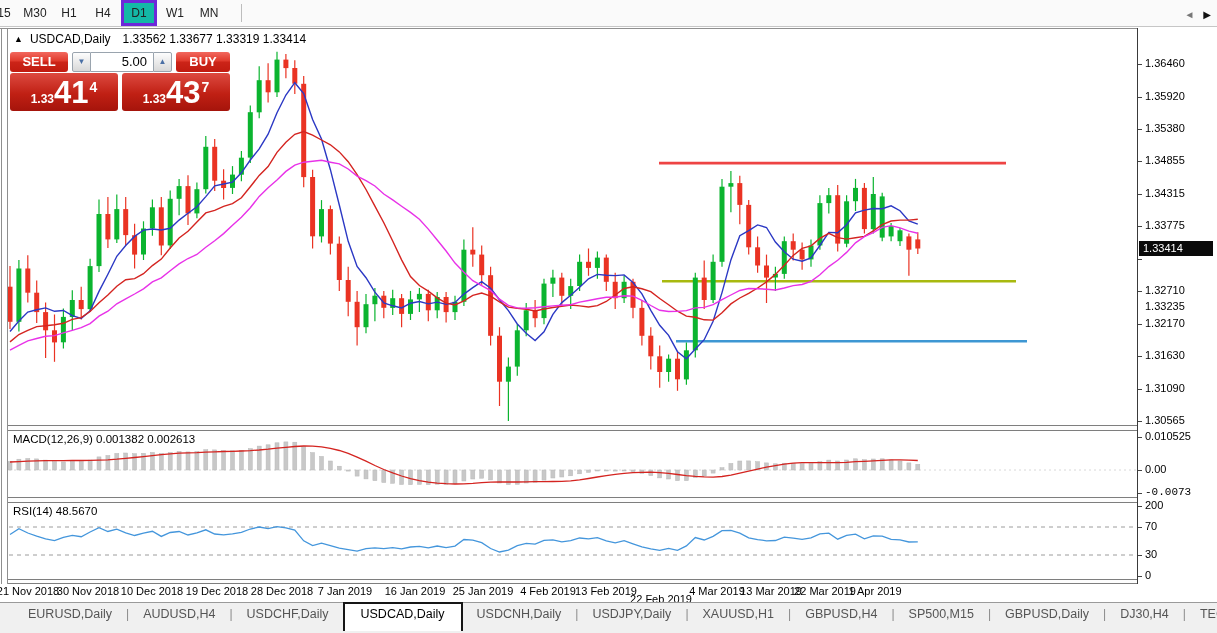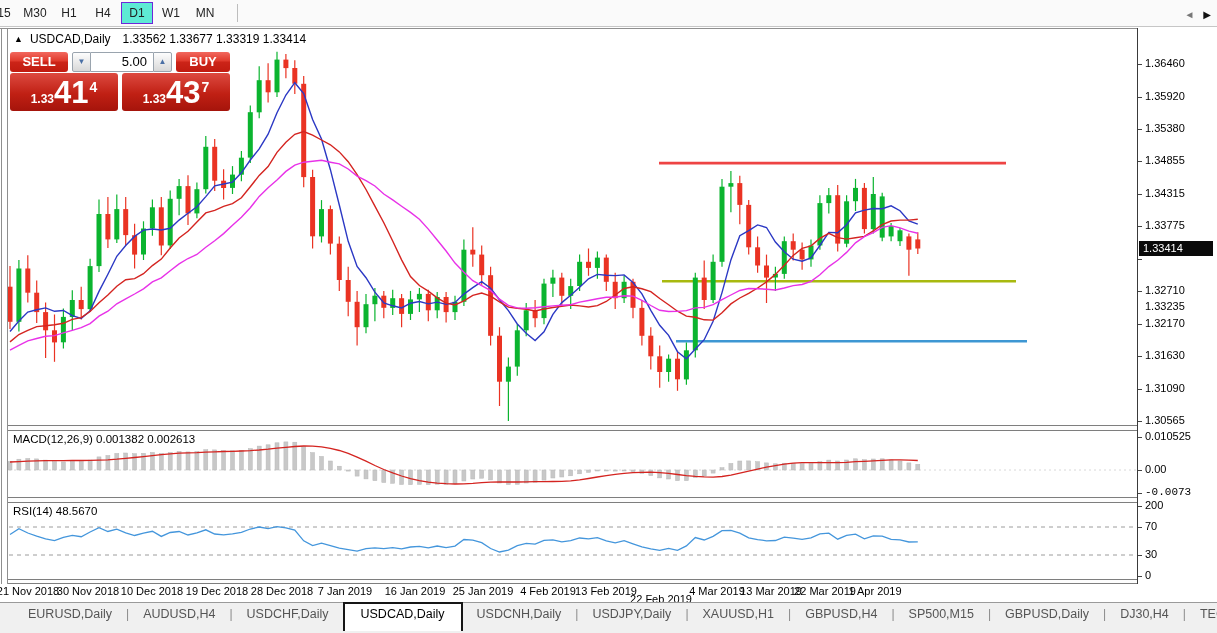--- a/index.html
+++ b/index.html
@@ -3,21 +3,21 @@
 <meta charset="utf-8">
 <style>
   html,body{margin:0;padding:0;background:#e9e9e9;font-family:"Liberation Sans",sans-serif;}
   #app{position:relative;width:1217px;height:633px;background:#fff;overflow:hidden;
        font-family:"Liberation Sans",sans-serif;}
   
   #toolbar{position:absolute;left:0;top:0;width:1217px;height:26px;background:#fafafa;
            border-bottom:1px solid #c6c6c6;display:flex;align-items:center;}
   .tf-btn{min-width:30px;height:20px;line-height:20px;text-align:center;font-size:12px;color:#222;
           border:1px solid transparent;margin-right:2px;cursor:default;}
-  .tf-btn.active{background:#5eead4;border:1px solid #6d28d9;}
+  .tf-btn.active{background:#14b8a6;border:3px solid #6d28d9;}
   .tb-sep{width:1px;height:18px;background:#bdbdbd;margin-left:14px;}
   
   .vline{position:absolute;width:1px;background:#8f8f8f;}
   .win-top{position:absolute;left:0;top:28px;width:1217px;height:1px;background:#8f8f8f;}
   
   .pane{position:absolute;background:#fff;}
   .pane-sep{position:absolute;left:8px;width:1208px;background:#fdfdfd;
             border-top:1px solid #7e7e7e;border-bottom:1px solid #7e7e7e;}
   svg{position:absolute;display:block;}
   

